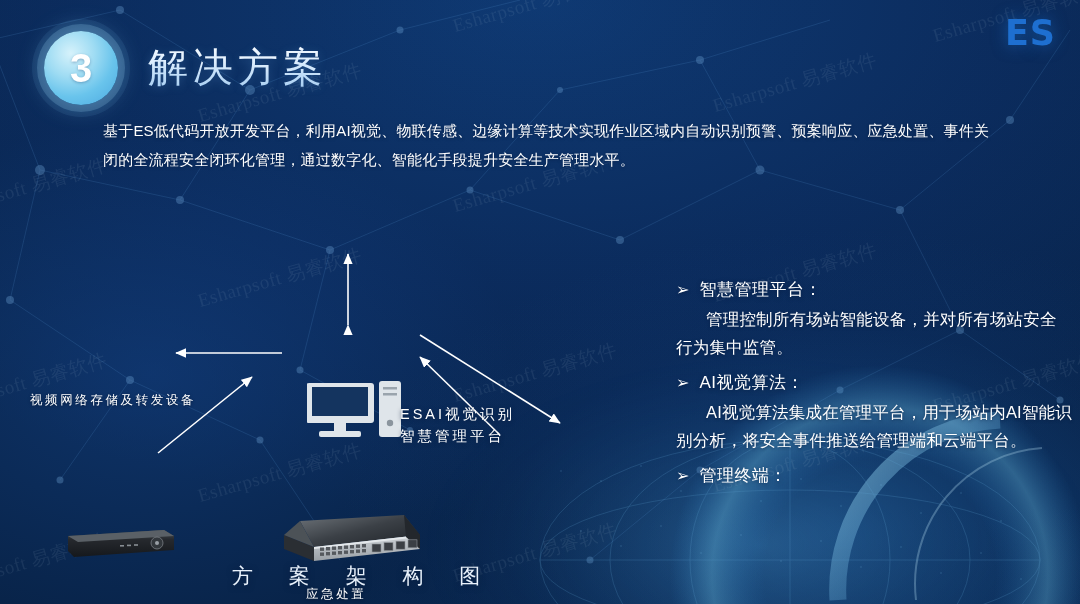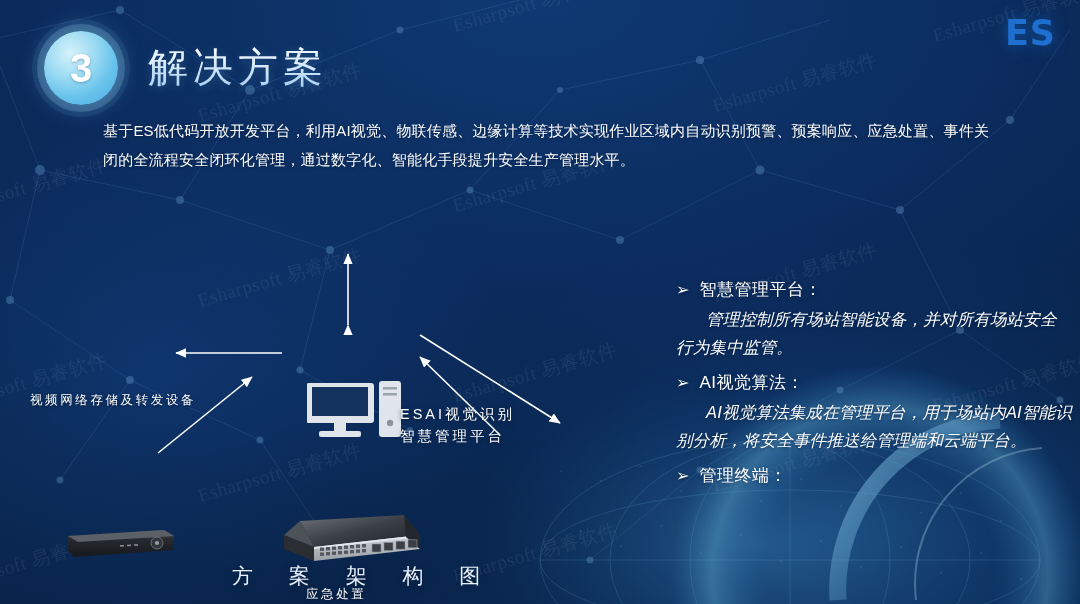--- a/index.html
+++ b/index.html
@@ -139,21 +139,20 @@
     color: #ffffff; font-size: 17px; font-weight: normal;
     line-height: 24px; letter-spacing: .5px;
     text-shadow: 0 1px 4px rgba(0,20,50,0.55);
   }
   .bullet-body {
     color: #ffffff; font-size: 16.5px; line-height: 28px;
     text-indent: 30px;
     margin-bottom: 10px;
     letter-spacing: .2px;
     text-shadow: 0 1px 3px rgba(0,20,50,0.5);
-    font-style: italic;
   }
 </style>
 </head>
 <body>
 
 <div id="slide">
 
   <svg class="bg-layer constellation" viewBox="0 0 1080 604" preserveAspectRatio="none">
     <g stroke="#5a9bd8" stroke-width="0.8" opacity="0.40" fill="none">
       <path d="M-10,40 L120,10 L250,90 L180,200 L40,170 Z"></path>

